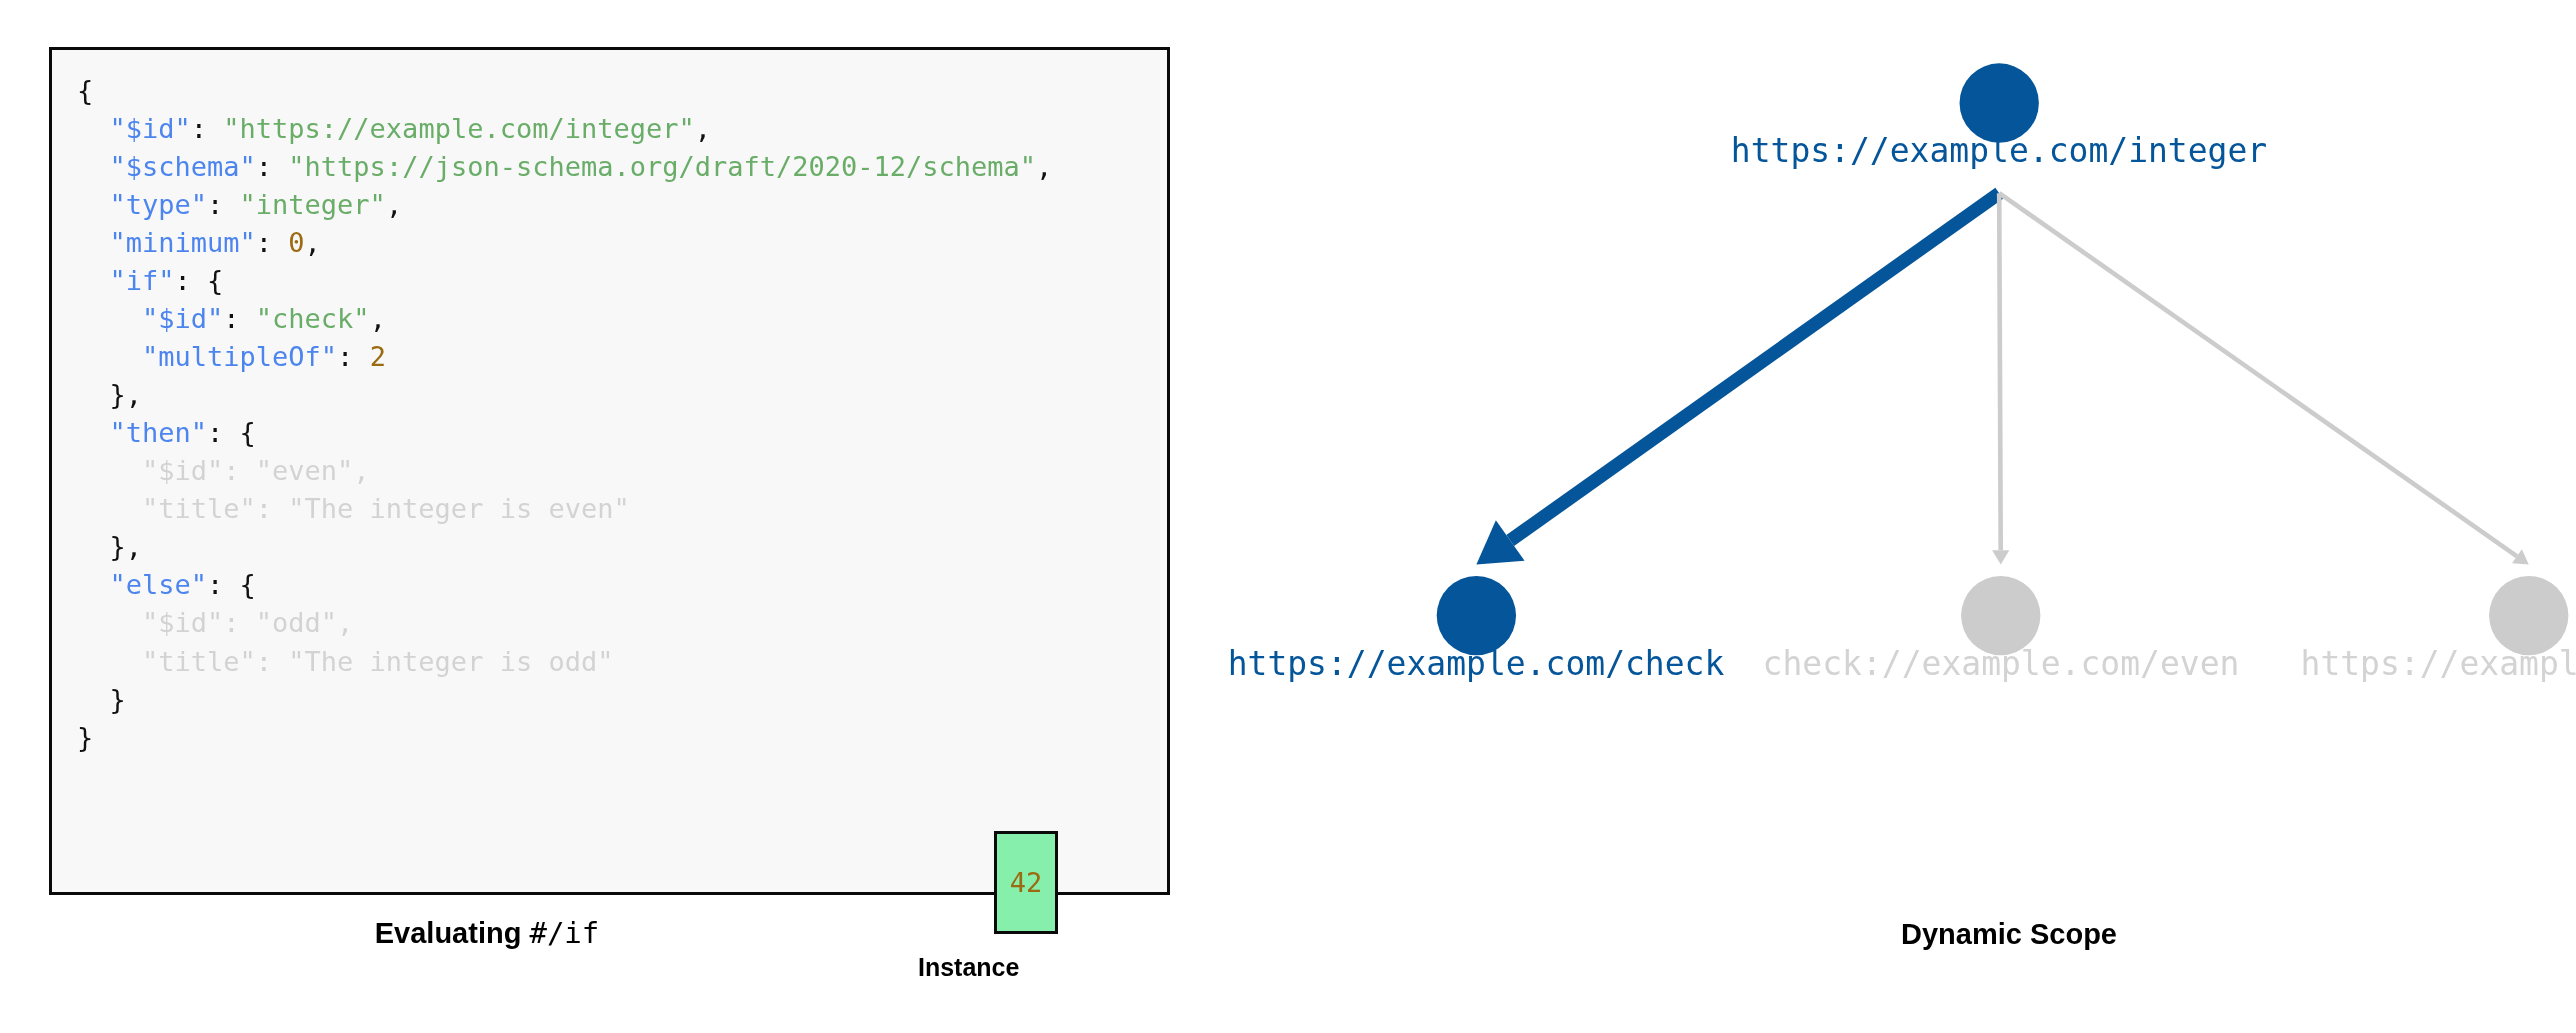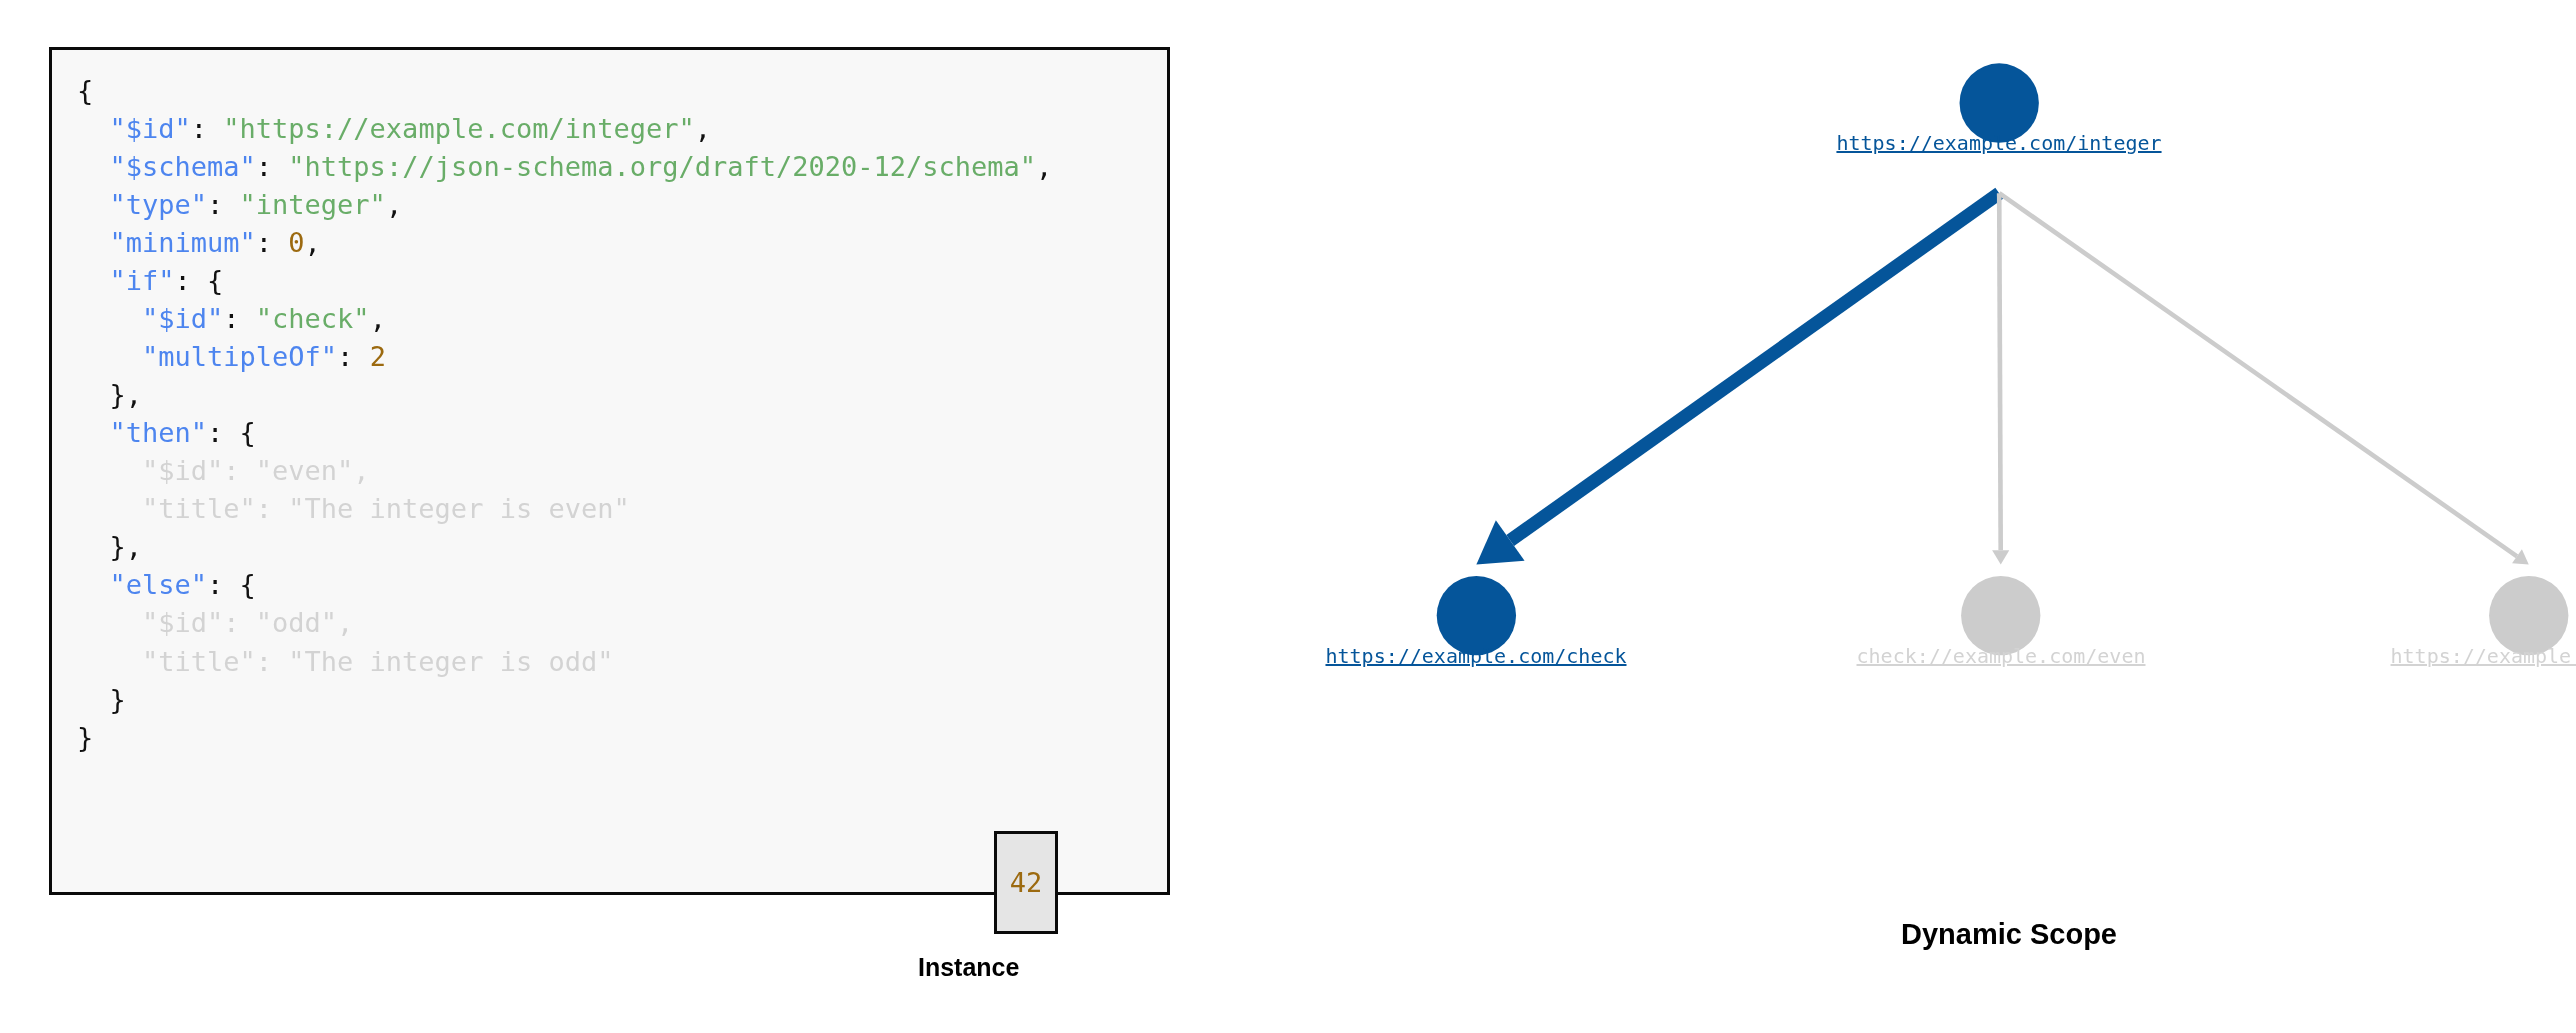--- a/index.html
+++ b/index.html
@@ -49,21 +49,21 @@
   .line { display: block; }
 
   
   #instance-box {
     position: absolute;
     left: 994px;
     top: 831px;
     width: 64px;
     height: 103px;
     box-sizing: border-box;
-    background: #e5e5e5;
+    background: #86efac;
     border: 3.6px solid #0a0a0a;
     display: flex;
     align-items: center;
     justify-content: center;
     font-family: "DejaVu Sans Mono", "Liberation Mono", monospace;
     font-size: 27px;
     color: #9c6a10;
   }
   #evaluating-caption {
     position: absolute;
@@ -96,25 +96,24 @@
     width: 1648px; height: 1033px;
   }
   #graph-svg {
     position: absolute;
     left: 0; top: 0;
     width: 1648px; height: 886px;
   }
   .node-label {
     position: absolute;
     font-family: "DejaVu Sans Mono", "Liberation Mono", monospace;
-    font-size: 20px;
+    font-size: 33px;
     text-align: center;
     white-space: nowrap;
     transform: translateX(-50%);
-    text-decoration: underline;
   }
   .node-label.active  { color: #05559a; }
   .node-label.dimmed  { color: #d3d3d3; }
 
   #scope-caption {
     position: absolute;
     left: 0;
     top: 918px;
     width: 1648px;
     text-align: center;
@@ -147,20 +146,21 @@
 </span><span class="line"><span class="tok-dim">    "title": "The integer is odd"</span>
 </span><span class="line"><span class="tok-punct">  }</span>
 </span><span class="line"><span class="tok-punct">}</span>
 </span></pre>
   </div>
 
   <div id="instance-box">
     <span>42</span>
   </div>
 
+  <div id="evaluating-caption"><span>Evaluating </span><span class="mono">#/if</span></div>
 
   <div id="instance-caption">Instance</div>
 </div>
 
 <div id="right-panel">
 
   <svg id="graph-svg" viewBox="0 0 3198 1720">
     <g id="edge-layer">
         <g>
           <line x1="1580" y1="375" x2="630.7091711236268" y2="1049.3238301673548" stroke="#05559a" stroke-width="26"></line>

